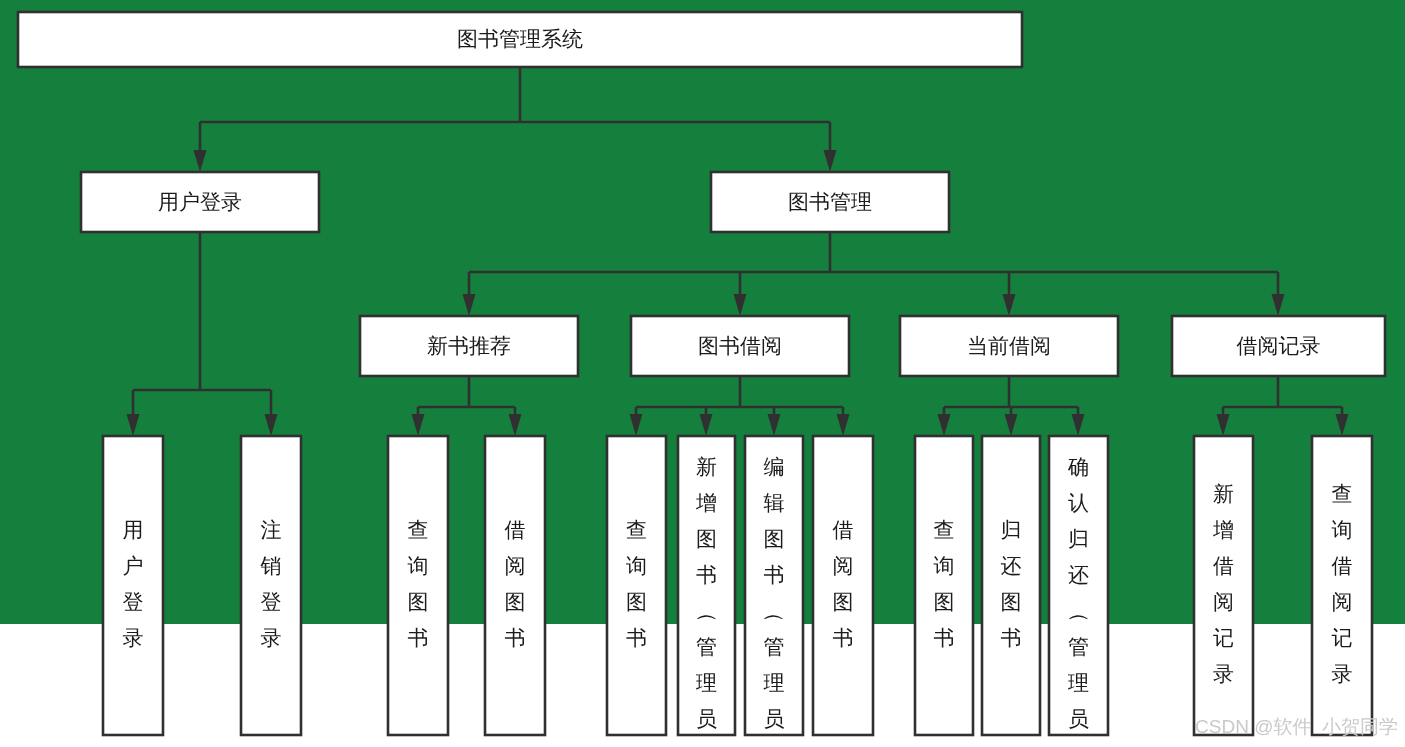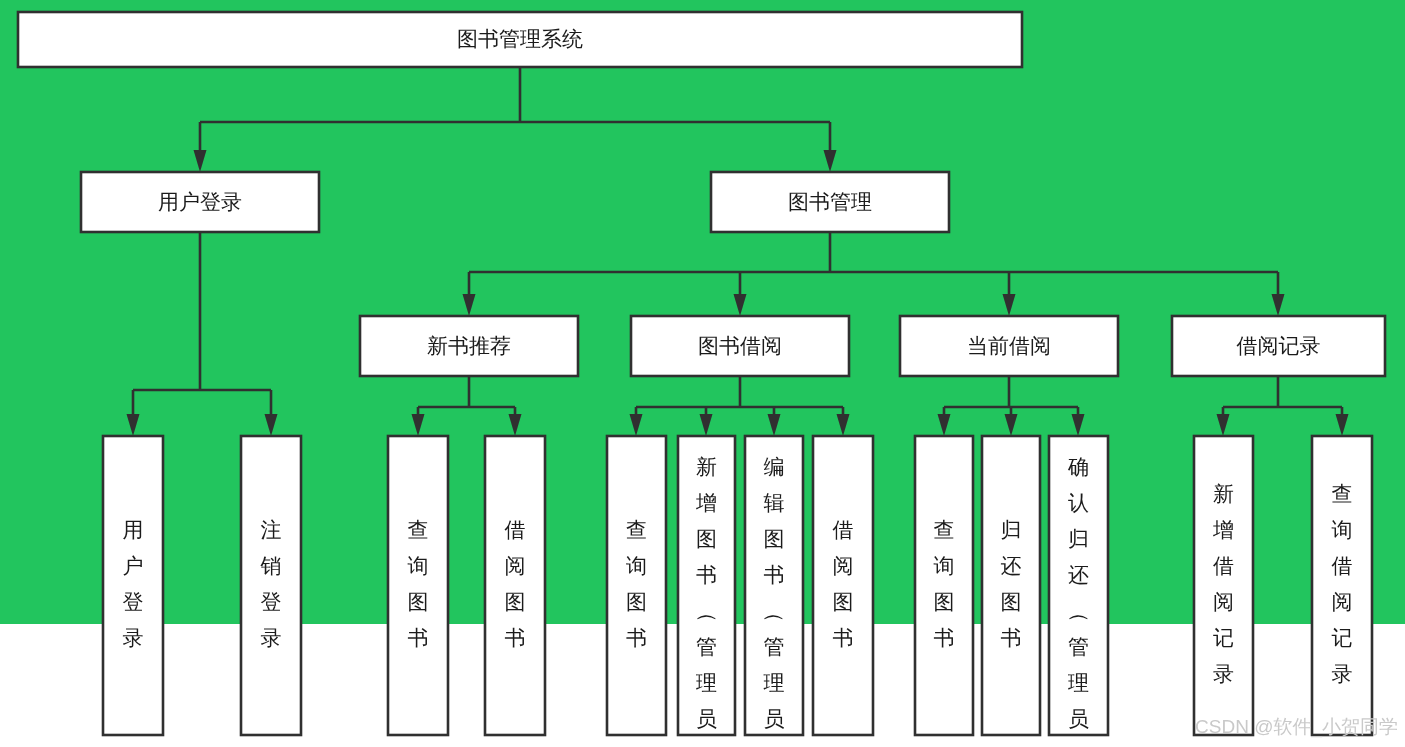--- a/index.html
+++ b/index.html
@@ -12,21 +12,21 @@
     width: 1405px;
     height: 747px;
     font-family: "Liberation Sans", "DejaVu Sans", sans-serif;
     overflow: hidden;
     position: relative;
   }
   #diagram-root {
     position: relative;
     width: 1405px;
     height: 624px;
-    background: #22c55e;
+    background: #15803d;
   }
   svg.diagram-canvas {
     position: absolute;
     top: 0;
     left: 0;
     width: 1405px;
     height: 747px;
     display: block;
   }
   .node-box {

